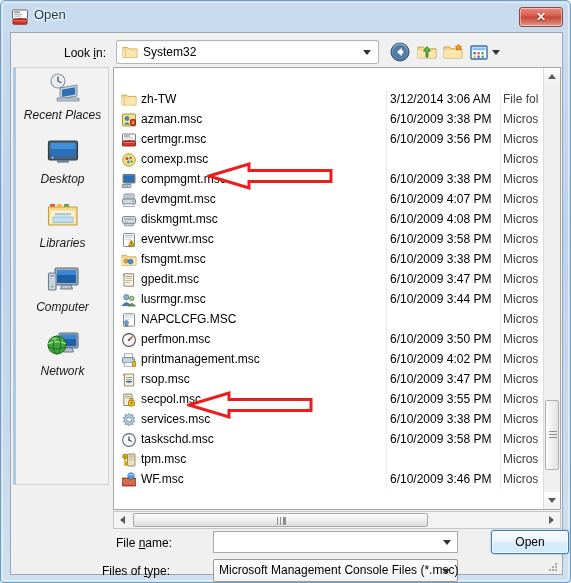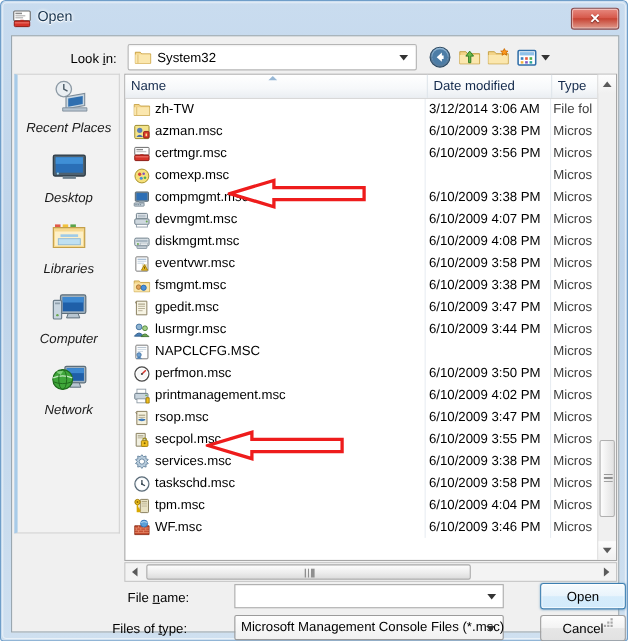--- a/index.html
+++ b/index.html
@@ -530,26 +530,20 @@
             <ellipse cx="11" cy="17" rx="3.6" ry="9" fill="none" stroke="#1f6b1c" stroke-width="0.9"></ellipse>
             <path d="M5 10 Q9 9 11.5 9.6 L9 13 Z" fill="#7fd07a"></path>
           </svg>
         </span>
         <div class="pl-label">Network</div>
       </div>
     </div>
 
     <div id="filelist-outer">
 
-      <div id="fl-header">
-        <div class="hcell" id="hc-name">Name</div>
-        <div class="hcell" id="hc-date">Date modified</div>
-        <div class="hcell" id="hc-type">Type</div>
-        <span id="sort-asc"></span>
-      </div>
 
       <div id="col-sep-1"></div>
       <div id="col-sep-2"></div>
 
       <div id="fl-rows">
           <div class="frow">
             <span class="ic"><svg width="16" height="16" viewBox="0 0 16 16">
                 <path d="M1 3 L5.5 3 L6.7 4.4 L15 4.4 L15 13 L1 13 Z" fill="#f3d489" stroke="#c5a044" stroke-width="0.8"></path>
                 <path d="M1 5.4 L14.7 5.4 L14.7 12.8 L1 12.8 Z" fill="#fbe7ae"></path>
                 <path d="M3.3 5.4 L3.3 12.8" stroke="#dcb96a" stroke-width="0.8"></path>
@@ -765,21 +759,20 @@
             <span class="ic"><svg width="16" height="16" viewBox="0 0 16 16">
                 <rect x="6.5" y="2" width="7.5" height="12" rx="0.8" fill="#e8e2c4" stroke="#8a8060" stroke-width="0.9"></rect>
                 <rect x="7.8" y="3.6" width="4.8" height="0.9" fill="#a79d78"></rect>
                 <rect x="7.8" y="5.6" width="4.8" height="0.9" fill="#c2b99a"></rect>
                 <rect x="7.8" y="7.6" width="4.8" height="0.9" fill="#c2b99a"></rect>
                 <circle cx="4" cy="4.4" r="2.4" fill="#f0c020" stroke="#a07a00" stroke-width="0.9"></circle>
                 <circle cx="4" cy="4.4" r="0.9" fill="#8a6a00"></circle>
                 <path d="M4 6.8 L4 13 L5.8 13 L5.8 11.6 L4.8 11.6 L4.8 10.2 L5.8 10.2" fill="none" stroke="#d8a800" stroke-width="1.5"></path>
               </svg></span>
             <span class="nm">tpm.msc</span>
-            <span class="dt">6/10/2009 4:04 PM</span>
             <span class="tp">Micros</span>
           </div>
           <div class="frow">
             <span class="ic"><svg width="16" height="16" viewBox="0 0 16 16">
                 <path d="M1.5 6 L14.5 6 L14.5 14 L1.5 14 Z" fill="#c44a2e" stroke="#8a2f18" stroke-width="0.8"></path>
                 <path d="M1.5 8 L14.5 8 M1.5 10 L14.5 10 M1.5 12 L14.5 12" stroke="#e89070" stroke-width="0.7"></path>
                 <path d="M5 6 L5 8 M9.5 6 L9.5 8 M3 8 L3 10 M7 8 L7 10 M11.5 8 L11.5 10 M5 10 L5 12 M9.5 10 L9.5 12" stroke="#e89070" stroke-width="0.7"></path>
                 <circle cx="10" cy="4" r="3.2" fill="#5ba0d8" stroke="#2d6fb5" stroke-width="0.8"></circle>
                 <path d="M7 3 Q10 1.4 13 3" stroke="#cfe8f8" stroke-width="0.7" fill="none"></path>
               </svg></span>
@@ -820,21 +813,20 @@
       <span id="filename-arrow"></span>
     </div>
 
     <span id="lbl-filetype">Files of <span class="udl">t</span>ype:</span>
     <div id="filetype-combo">
       <span id="filetype-value">Microsoft Management Console Files (*.msc)</span>
       <span id="filetype-arrow"></span>
     </div>
 
     <div class="dlgbtn" id="btn-open">Open</div>
-    <div class="dlgbtn" id="btn-cancel">Cancel</div>
 
     <span id="resize-grip">
       <svg width="12" height="12" viewBox="0 0 12 12">
         <g fill="#a8a8a8">
           <rect x="9" y="2" width="2" height="2"></rect>
           <rect x="6" y="5" width="2" height="2"></rect>
             <rect x="9" y="5" width="2" height="2"></rect>
           <rect x="3" y="8" width="2" height="2"></rect>
             <rect x="6" y="8" width="2" height="2"></rect>
             <rect x="9" y="8" width="2" height="2"></rect>

